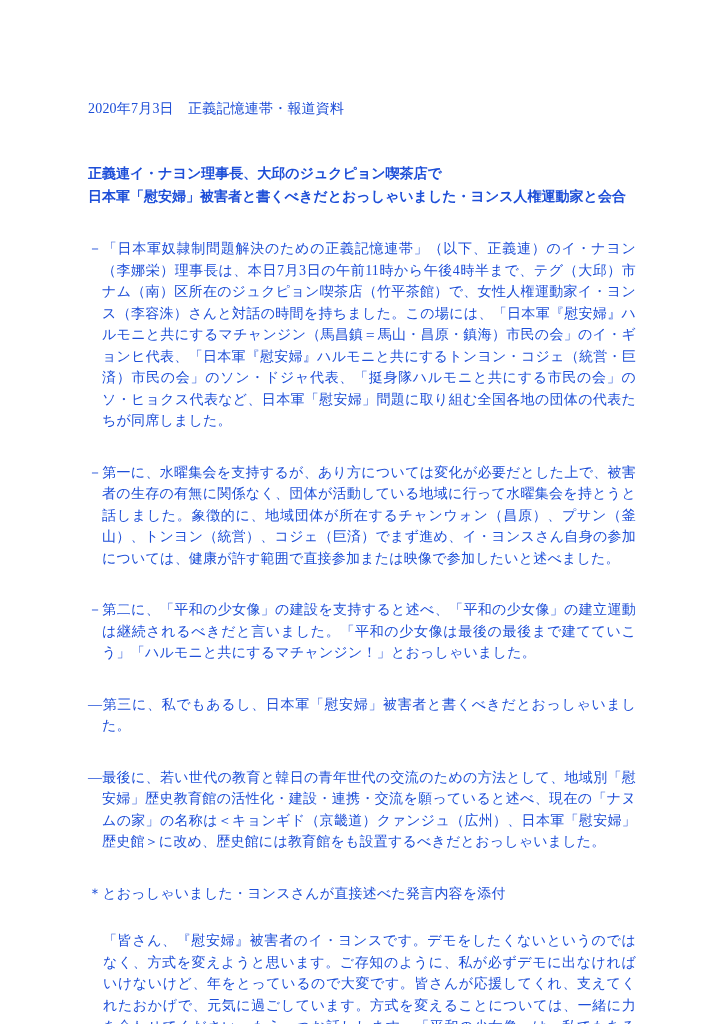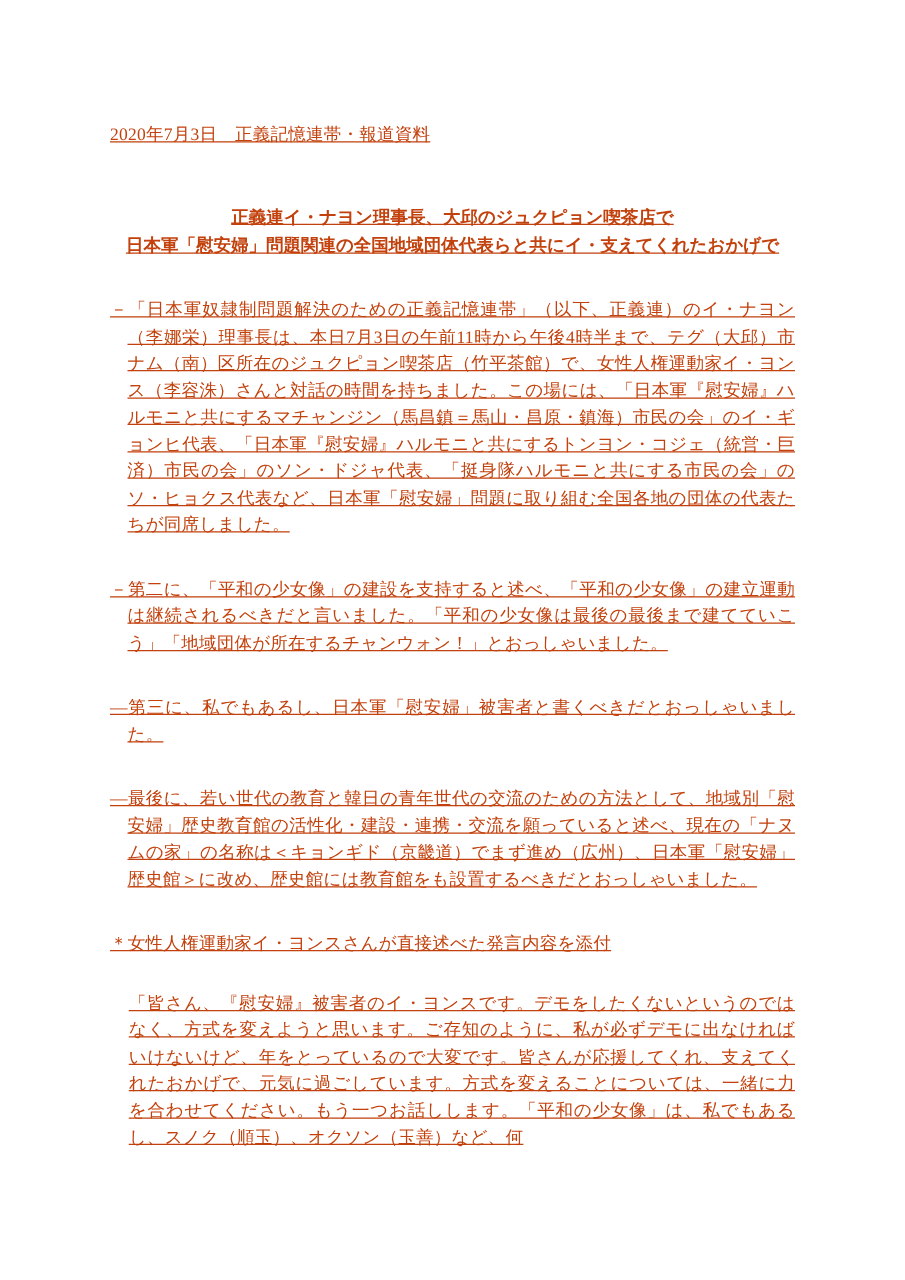--- a/index.html
+++ b/index.html
@@ -1,36 +1,34 @@
 <!DOCTYPE html>
 <html><head>
 <meta charset="utf-8">
 <style>
   html, body { margin: 0; padding: 0; background: #ffffff; }
   .page {
     position: relative;
     width: 724px;
     height: 1024px;
     background: #ffffff;
-    color: #c2410c;
+    color: #1d4ed8;
     font-family: "Liberation Serif", "DejaVu Serif", serif;
     box-sizing: border-box;
     padding: 101px 88px 0 88px;
     overflow: hidden;
-    text-decoration: underline;
   }
   .date-line {
     font-size: 14px;
     line-height: 16px;
     white-space: nowrap;
     letter-spacing: 0.2px;
   }
   .title-block {
     margin-top: 45px;
-    text-align: center;
     font-family: "Liberation Sans", "DejaVu Sans", sans-serif;
     font-weight: bold;
     font-size: 14px;
     line-height: 23px;
   }
   .title-line { white-space: nowrap; }
   .doc-body {
     margin-top: 24px;
     font-size: 14px;
     line-height: 21.5px;
@@ -55,25 +53,26 @@
 </style>
 </head>
 <body>
 
 <div class="page">
 
   <div class="date-line">2020年7月3日　正義記憶連帯・報道資料</div>
 
   <div class="title-block">
     <div class="title-line">正義連イ・ナヨン理事長、大邱のジュクピョン喫茶店で</div>
-    <div class="title-line">日本軍「慰安婦」問題関連の全国地域団体代表らと共にイ・支えてくれたおかげで</div>
+    <div class="title-line">日本軍「慰安婦」被害者と書くべきだとおっしゃいました・ヨンス人権運動家と会合</div>
   </div>
 
   <div class="doc-body">
     <p class="para hang">－「日本軍奴隷制問題解決のための正義記憶連帯」（以下、正義連）のイ・ナヨン（李娜栄）理事長は、本日7月3日の午前11時から午後4時半まで、テグ（大邱）市ナム（南）区所在のジュクピョン喫茶店（竹平茶館）で、女性人権運動家イ・ヨンス（李容洙）さんと対話の時間を持ちました。この場には、「日本軍『慰安婦』ハルモニと共にするマチャンジン（馬昌鎮＝馬山・昌原・鎮海）市民の会」のイ・ギョンヒ代表、「日本軍『慰安婦』ハルモニと共にするトンヨン・コジェ（統営・巨済）市民の会」のソン・ドジャ代表、「挺身隊ハルモニと共にする市民の会」のソ・ヒョクス代表など、日本軍「慰安婦」問題に取り組む全国各地の団体の代表たちが同席しました。</p>
-    <p class="para hang">－第二に、「平和の少女像」の建設を支持すると述べ、「平和の少女像」の建立運動は継続されるべきだと言いました。「平和の少女像は最後の最後まで建てていこう」「地域団体が所在するチャンウォン！」とおっしゃいました。</p>
+    <p class="para hang">－第一に、水曜集会を支持するが、あり方については変化が必要だとした上で、被害者の生存の有無に関係なく、団体が活動している地域に行って水曜集会を持とうと話しました。象徴的に、地域団体が所在するチャンウォン（昌原）、プサン（釜山）、トンヨン（統営）、コジェ（巨済）でまず進め、イ・ヨンスさん自身の参加については、健康が許す範囲で直接参加または映像で参加したいと述べました。</p>
+    <p class="para hang">－第二に、「平和の少女像」の建設を支持すると述べ、「平和の少女像」の建立運動は継続されるべきだと言いました。「平和の少女像は最後の最後まで建てていこう」「ハルモニと共にするマチャンジン！」とおっしゃいました。</p>
     <p class="para hang">—第三に、私でもあるし、日本軍「慰安婦」被害者と書くべきだとおっしゃいました。</p>
-    <p class="para hang">—最後に、若い世代の教育と韓日の青年世代の交流のための方法として、地域別「慰安婦」歴史教育館の活性化・建設・連携・交流を願っていると述べ、現在の「ナヌムの家」の名称は＜キョンギド（京畿道）でまず進め（広州）、日本軍「慰安婦」歴史館＞に改め、歴史館には教育館をも設置するべきだとおっしゃいました。</p>
-    <p class="para hang no-gap">＊女性人権運動家イ・ヨンスさんが直接述べた発言内容を添付</p>
+    <p class="para hang">—最後に、若い世代の教育と韓日の青年世代の交流のための方法として、地域別「慰安婦」歴史教育館の活性化・建設・連携・交流を願っていると述べ、現在の「ナヌムの家」の名称は＜キョンギド（京畿道）クァンジュ（広州）、日本軍「慰安婦」歴史館＞に改め、歴史館には教育館をも設置するべきだとおっしゃいました。</p>
+    <p class="para hang no-gap">＊とおっしゃいました・ヨンスさんが直接述べた発言内容を添付</p>
     <p class="para quote">「皆さん、『慰安婦』被害者のイ・ヨンスです。デモをしたくないというのではなく、方式を変えようと思います。ご存知のように、私が必ずデモに出なければいけないけど、年をとっているので大変です。皆さんが応援してくれ、支えてくれたおかげで、元気に過ごしています。方式を変えることについては、一緒に力を合わせてください。もう一つお話しします。「平和の少女像」は、私でもあるし、スノク（順玉）、オクソン（玉善）など、何</p>
   </div>
 
 </div>
 
 </body></html>

